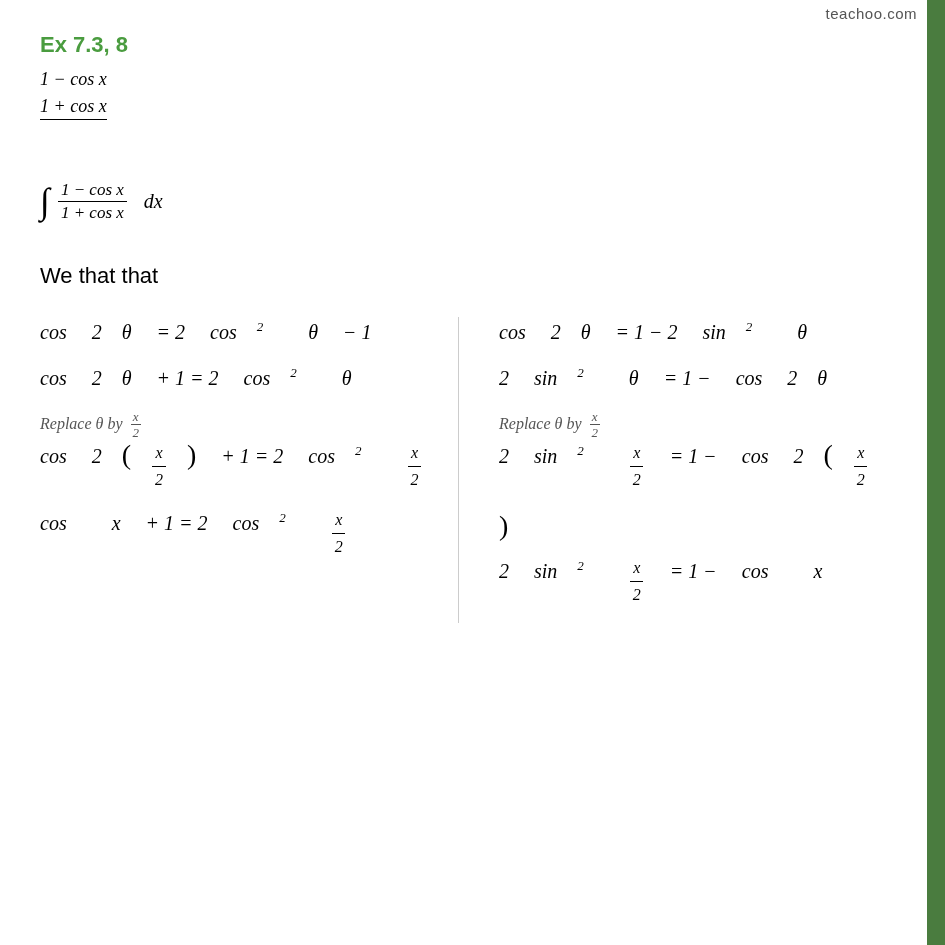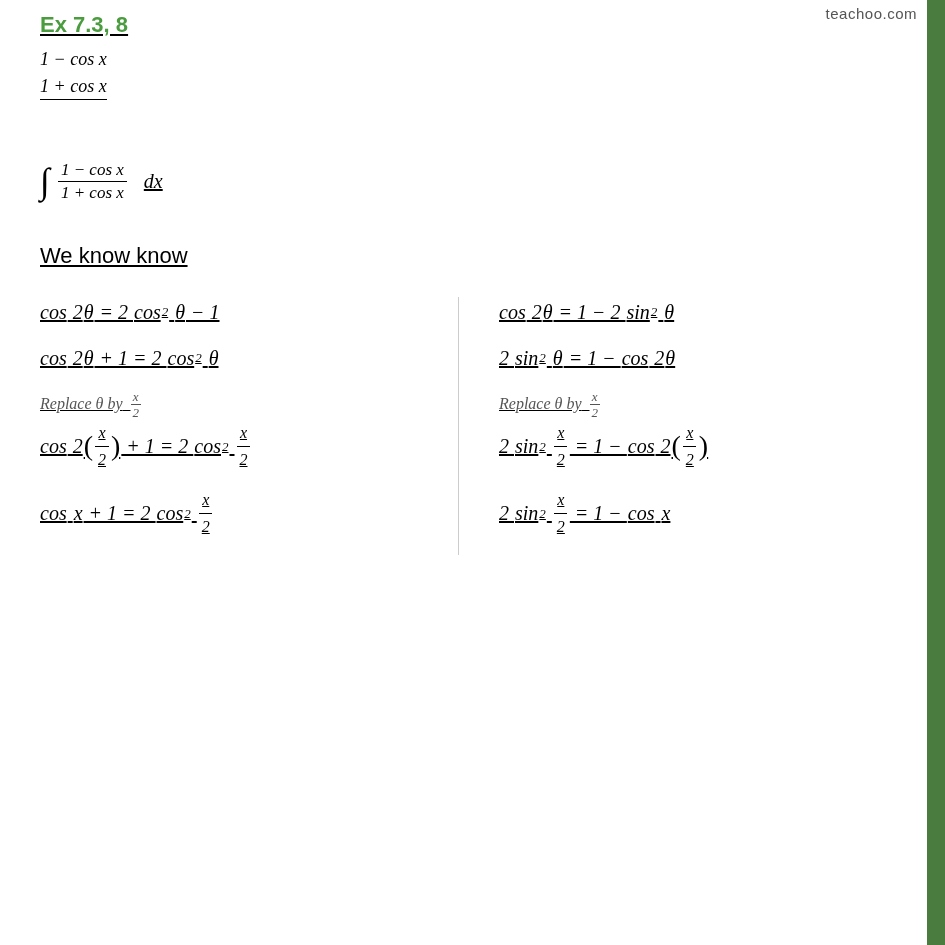--- a/index.html
+++ b/index.html
@@ -32,22 +32,21 @@
       font-family: Arial, sans-serif;
       letter-spacing: 0.5px;
     }
 
     
     .content {
       position: absolute;
       top: 0;
       left: 0;
       right: 18px;
-      padding: 12px 40px 20px 40px;
-      text-decoration: underline;
+      padding: 32px 40px 20px 40px;
     }
 
     
     .ex-heading {
       font-size: 22px;
       font-weight: bold;
       color: #4a9c3f;
       margin-bottom: 10px;
       font-family: Arial, sans-serif;
     }
@@ -132,23 +131,22 @@
       padding-left: 40px;
     }
 
     
     .math-line {
       font-size: 20px;
       font-style: italic;
       margin-bottom: 16px;
       line-height: 1.5;
       display: flex;
-      align-items: center;
       flex-wrap: wrap;
-      gap: 1px;
+      gap: 20px;
     }
     .replace-note {
       font-size: 16px;
       font-style: italic;
       color: #555;
       margin-bottom: 0;
       margin-top: 4px;
     }
     .replace-note .frac-inline {
       display: inline-flex;
@@ -224,21 +222,21 @@
     <span class="integral-sign">∫</span>
     <span>
       <span class="inline-frac">
         <span class="num">1 − cos <i>x</i></span>
         <span class="den">1 + cos <i>x</i></span>
       </span>
     </span>
     <span style="margin-left:11px;"><i>dx</i></span>
   </div>
 
-  <div class="we-know">We know know</div>
+  <div class="we-know">We that that</div>
 
   <div class="two-col">
 
     <div class="col-left">
 
       <div class="math-line">
         <i>cos</i>&nbsp;2<i>θ</i>&nbsp;=&nbsp;2&nbsp;<i>cos</i><sup>2</sup>&nbsp;<i>θ</i>&nbsp;−&nbsp;1
       </div>
 
       <div class="math-line">

